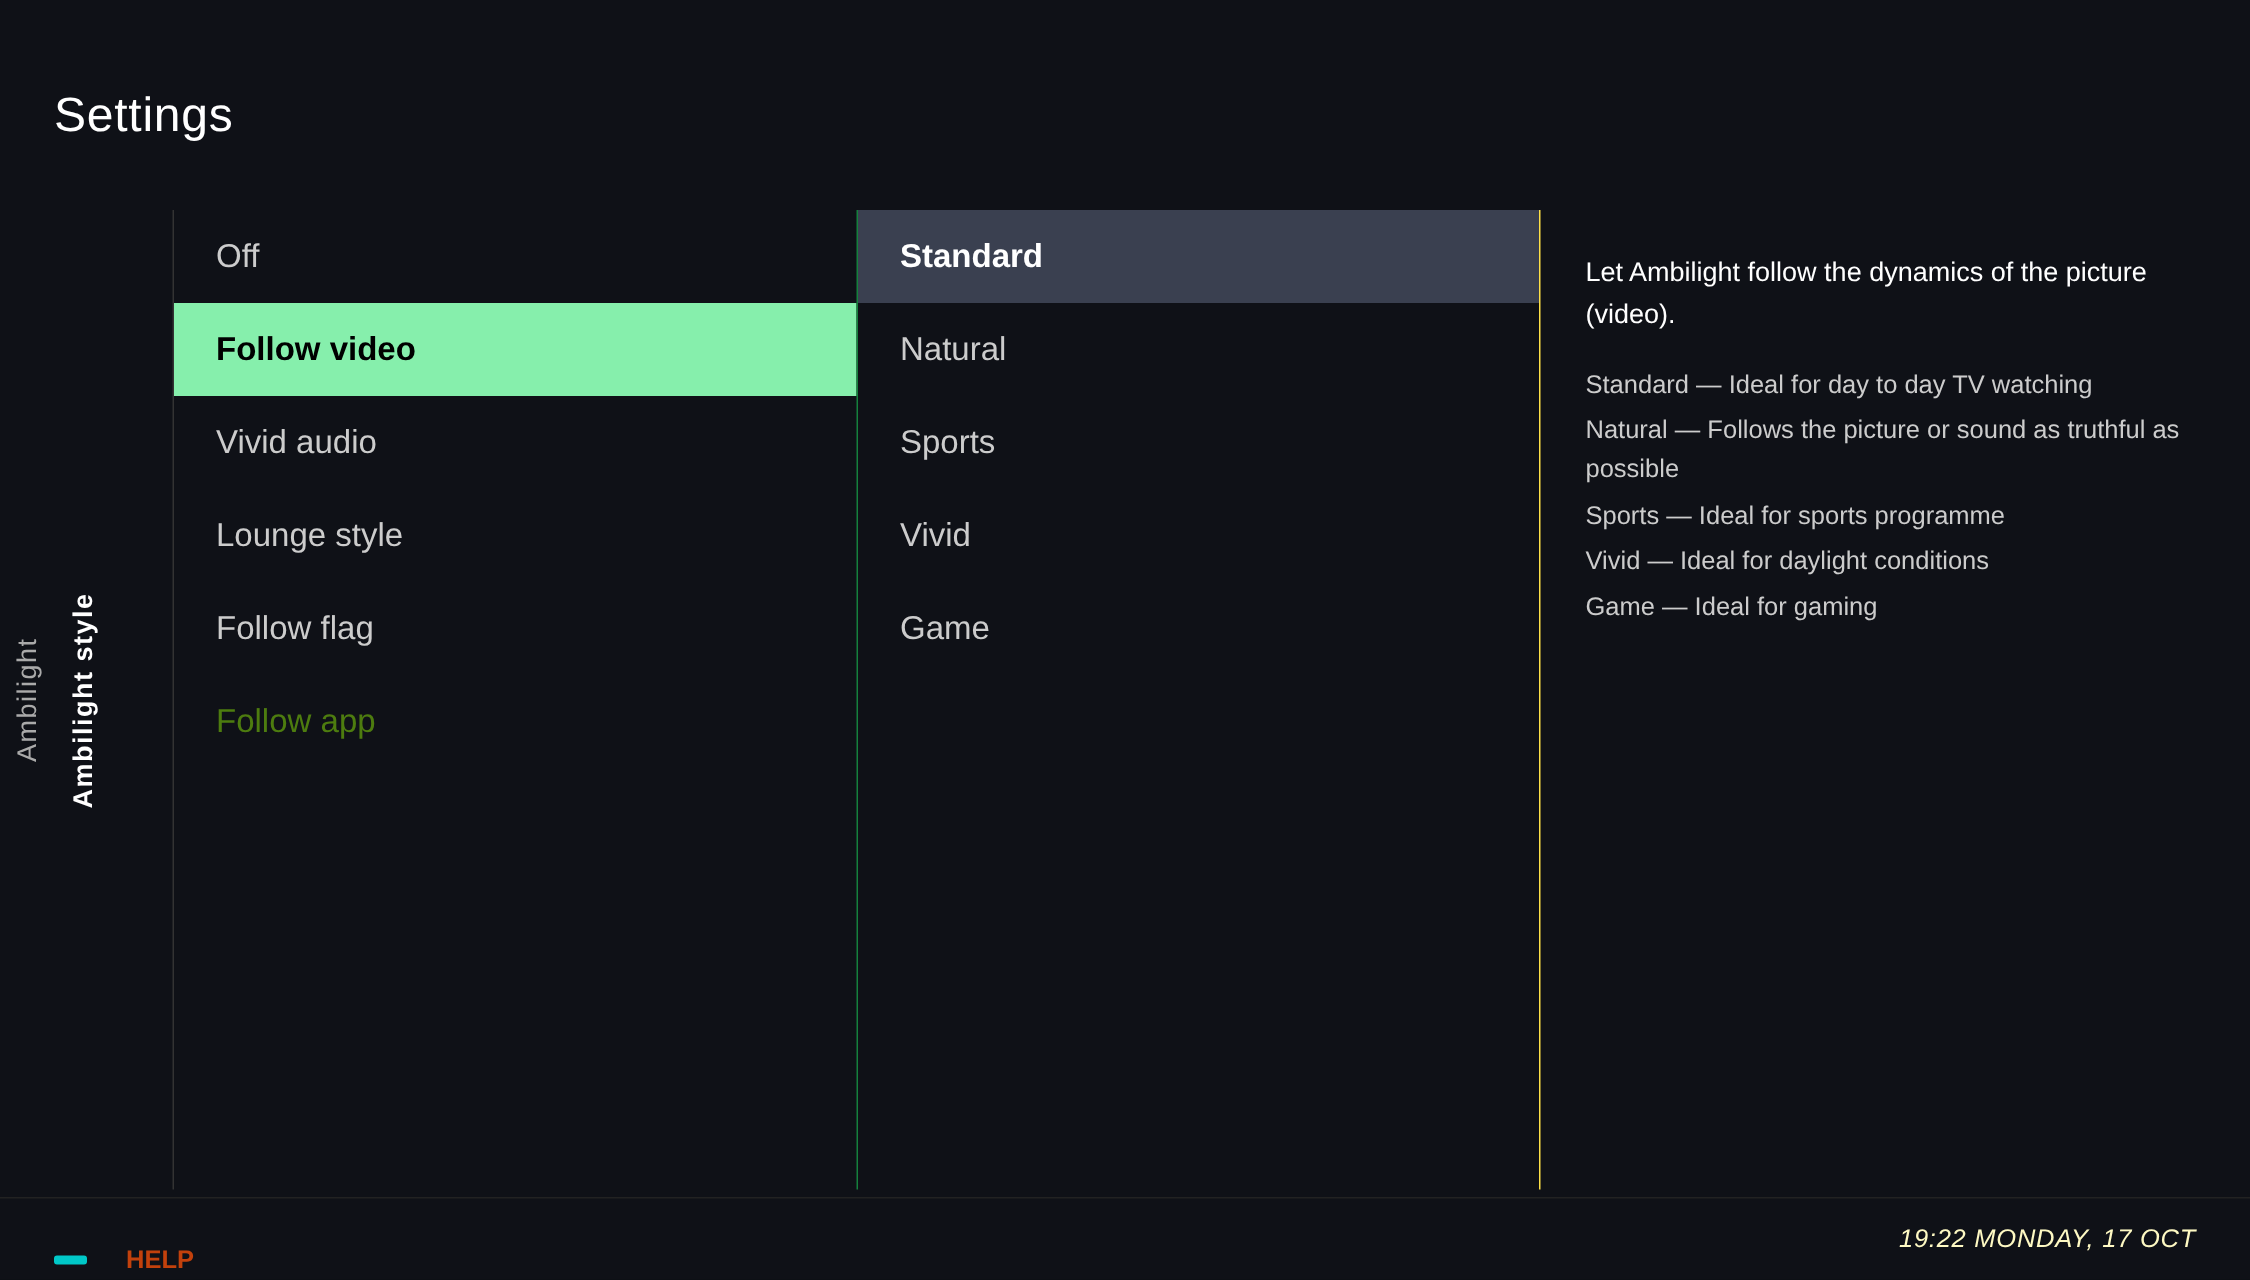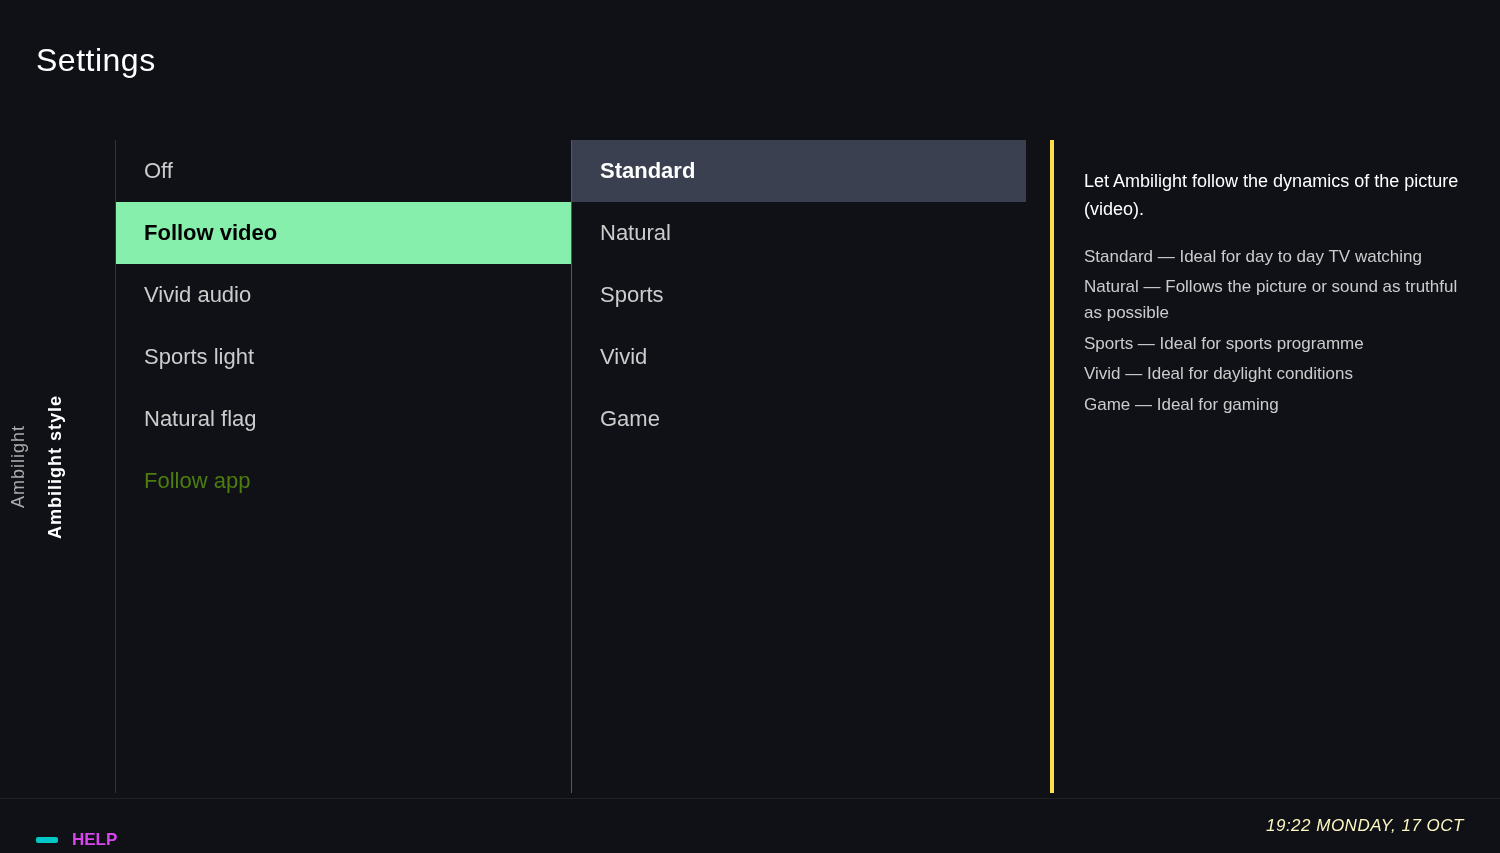--- a/index.html
+++ b/index.html
@@ -9,21 +9,21 @@
       height: 853px;
       background-color: #0f1117;
       color: #ffffff;
       font-family: 'Arial', sans-serif;
       overflow: hidden;
       position: relative;
     }
 
     .page-title {
       position: absolute;
-      top: 42px;
+      top: 58px;
       left: 36px;
       font-size: 32px;
       font-weight: 400;
       color: #ffffff;
       letter-spacing: 0.5px;
     }
 
     .main-layout {
       position: absolute;
       top: 140px;
@@ -118,25 +118,24 @@
     .sub-item.selected {
       background-color: #3a4050;
       color: #ffffff;
       font-weight: bold;
     }
 
     
     .info-panel {
       flex: 1;
       padding: 28px 30px;
-      border-left: 4px solid #fde047;
+      border-left: 1px solid #fde047;
       font-size: 17px;
       line-height: 1.55;
       color: #dddddd;
-      margin-left: 24px;
     }
 
     .info-panel .intro {
       margin-bottom: 20px;
       font-size: 18px;
       color: #ffffff;
     }
 
     .info-panel .detail-list {
       color: #cccccc;
@@ -158,22 +157,22 @@
       display: flex;
       align-items: center;
       justify-content: space-between;
       padding: 0 36px;
       border-top: 1px solid #222;
     }
 
     .help-btn {
       display: flex;
       align-items: center;
-      gap: 14px;
-      color: #d946ef;
+      gap: 26px;
+      color: #c2410c;
       font-size: 17px;
       font-weight: bold;
       cursor: pointer;
       margin-top: 27px;
     }
 
     .help-icon {
       width: 22px;
       height: 6px;
       background-color: #00c8c8;
@@ -198,22 +197,22 @@
     <div class="sidebar-col">Ambilight</div>
     <div class="sidebar-col active">Ambilight style</div>
   </div>
 
   <div class="v-divider"></div>
 
   <div class="primary-menu">
     <div class="menu-item">Off</div>
     <div class="menu-item active">Follow video</div>
     <div class="menu-item">Vivid audio</div>
-    <div class="menu-item">Sports light</div>
-    <div class="menu-item">Natural flag</div>
+    <div class="menu-item">Lounge style</div>
+    <div class="menu-item">Follow flag</div>
     <div class="menu-item dimmed">Follow app</div>
   </div>
 
   <div class="secondary-menu">
     <div class="sub-item selected">Standard</div>
     <div class="sub-item">Natural</div>
     <div class="sub-item">Sports</div>
     <div class="sub-item">Vivid</div>
     <div class="sub-item">Game</div>
   </div>

